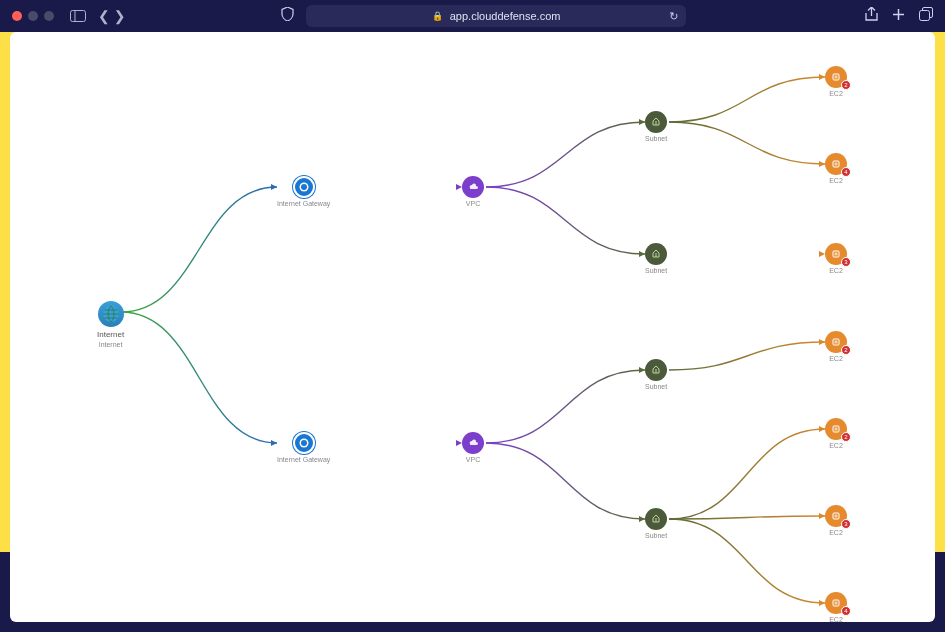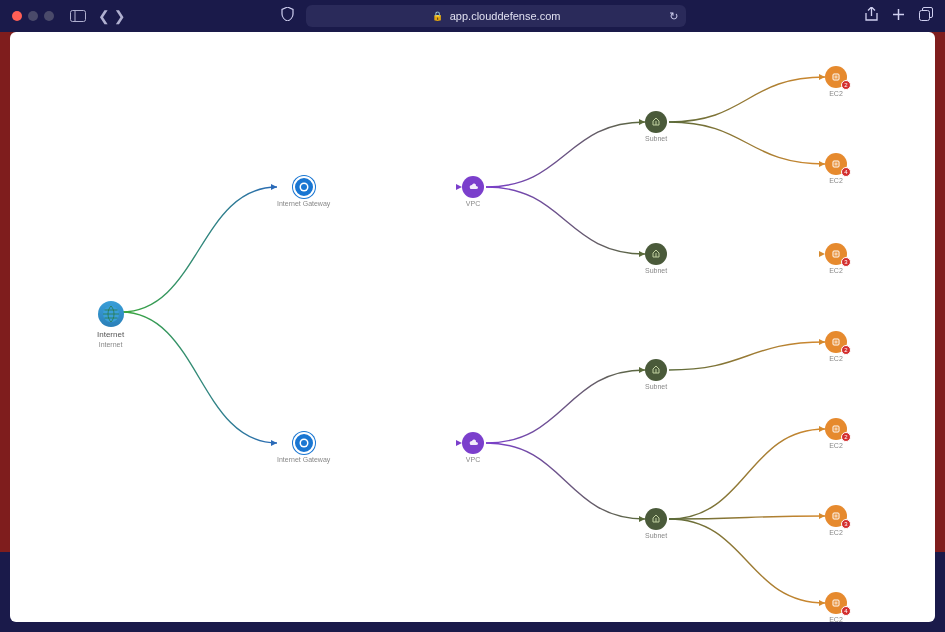--- a/index.html
+++ b/index.html
@@ -39,21 +39,21 @@
   gap: 6px;
   color: #e0e0f0;
   font-size: 11px;
   position: relative;
 }
 .url-bar .lock { font-size: 9px; }
 .url-bar .refresh { position: absolute; right: 8px; color: #d0d0f0; }
 .chrome-right { margin-left: auto; display: flex; gap: 14px; color: #d0d0f0; }
 .chrome-right span { cursor: pointer; }
 .canvas-wrap {
-  background: #7f1d1d;
+  background: #fde047;
   padding: 0 10px 10px 10px;
   height: 520px;
 }
 .canvas {
   background: #fff;
   border-radius: 6px;
   height: 590px;
   position: relative;
   overflow: hidden;
   background-image: radial-gradient(#d0d0e0 0.5px, transparent 0.5px);

